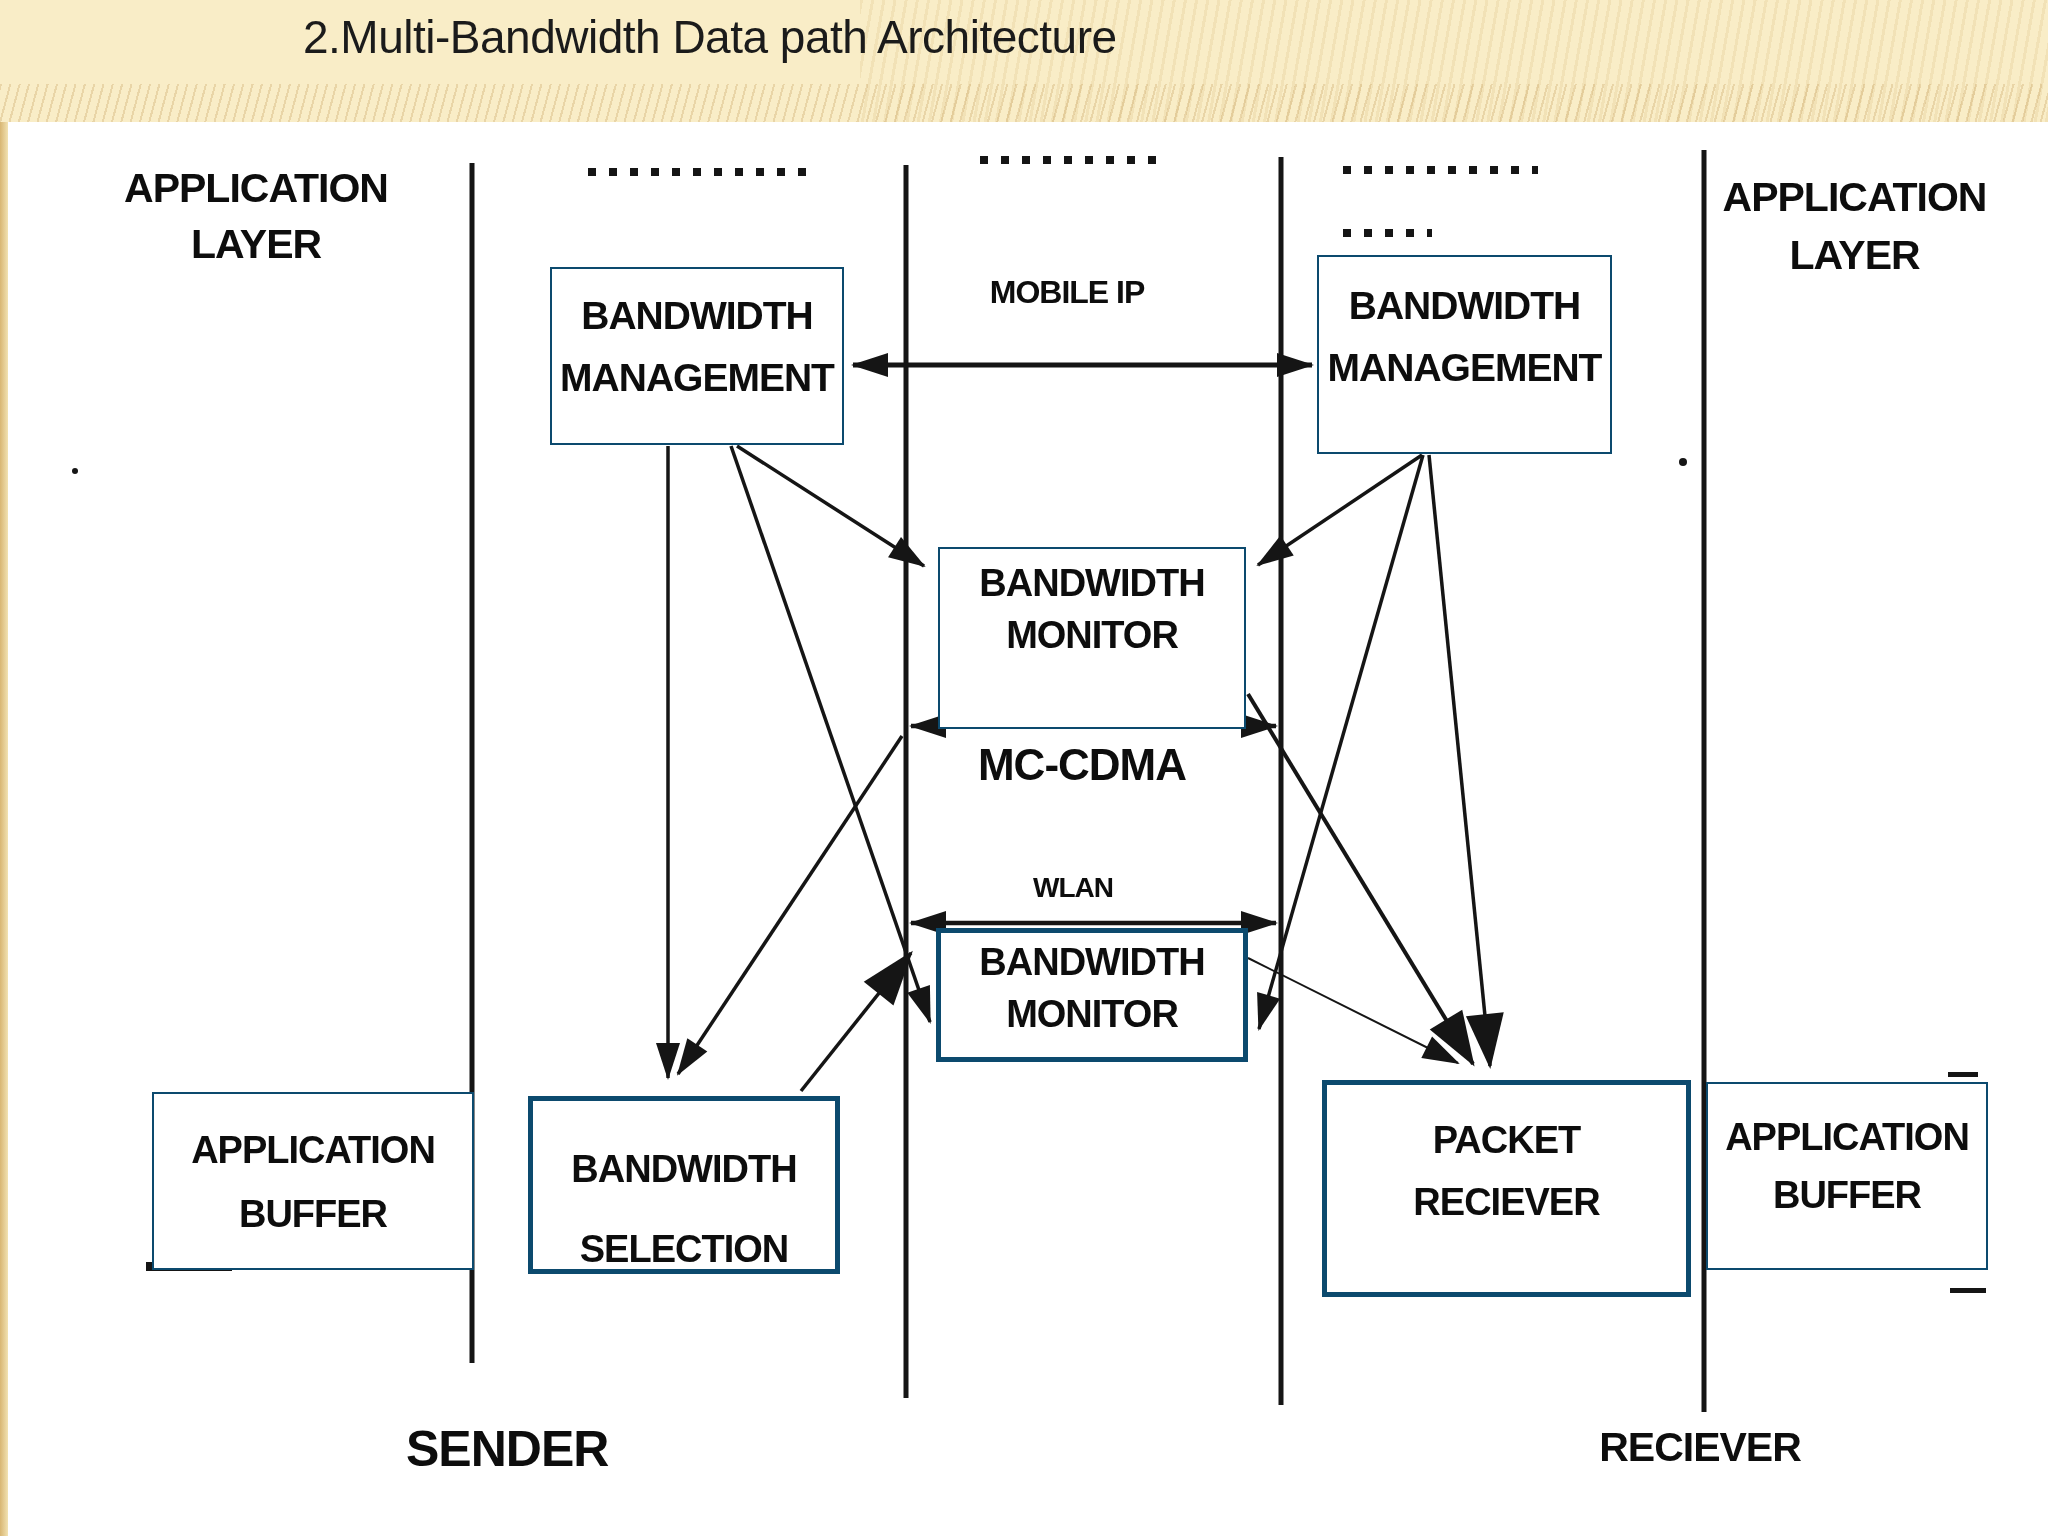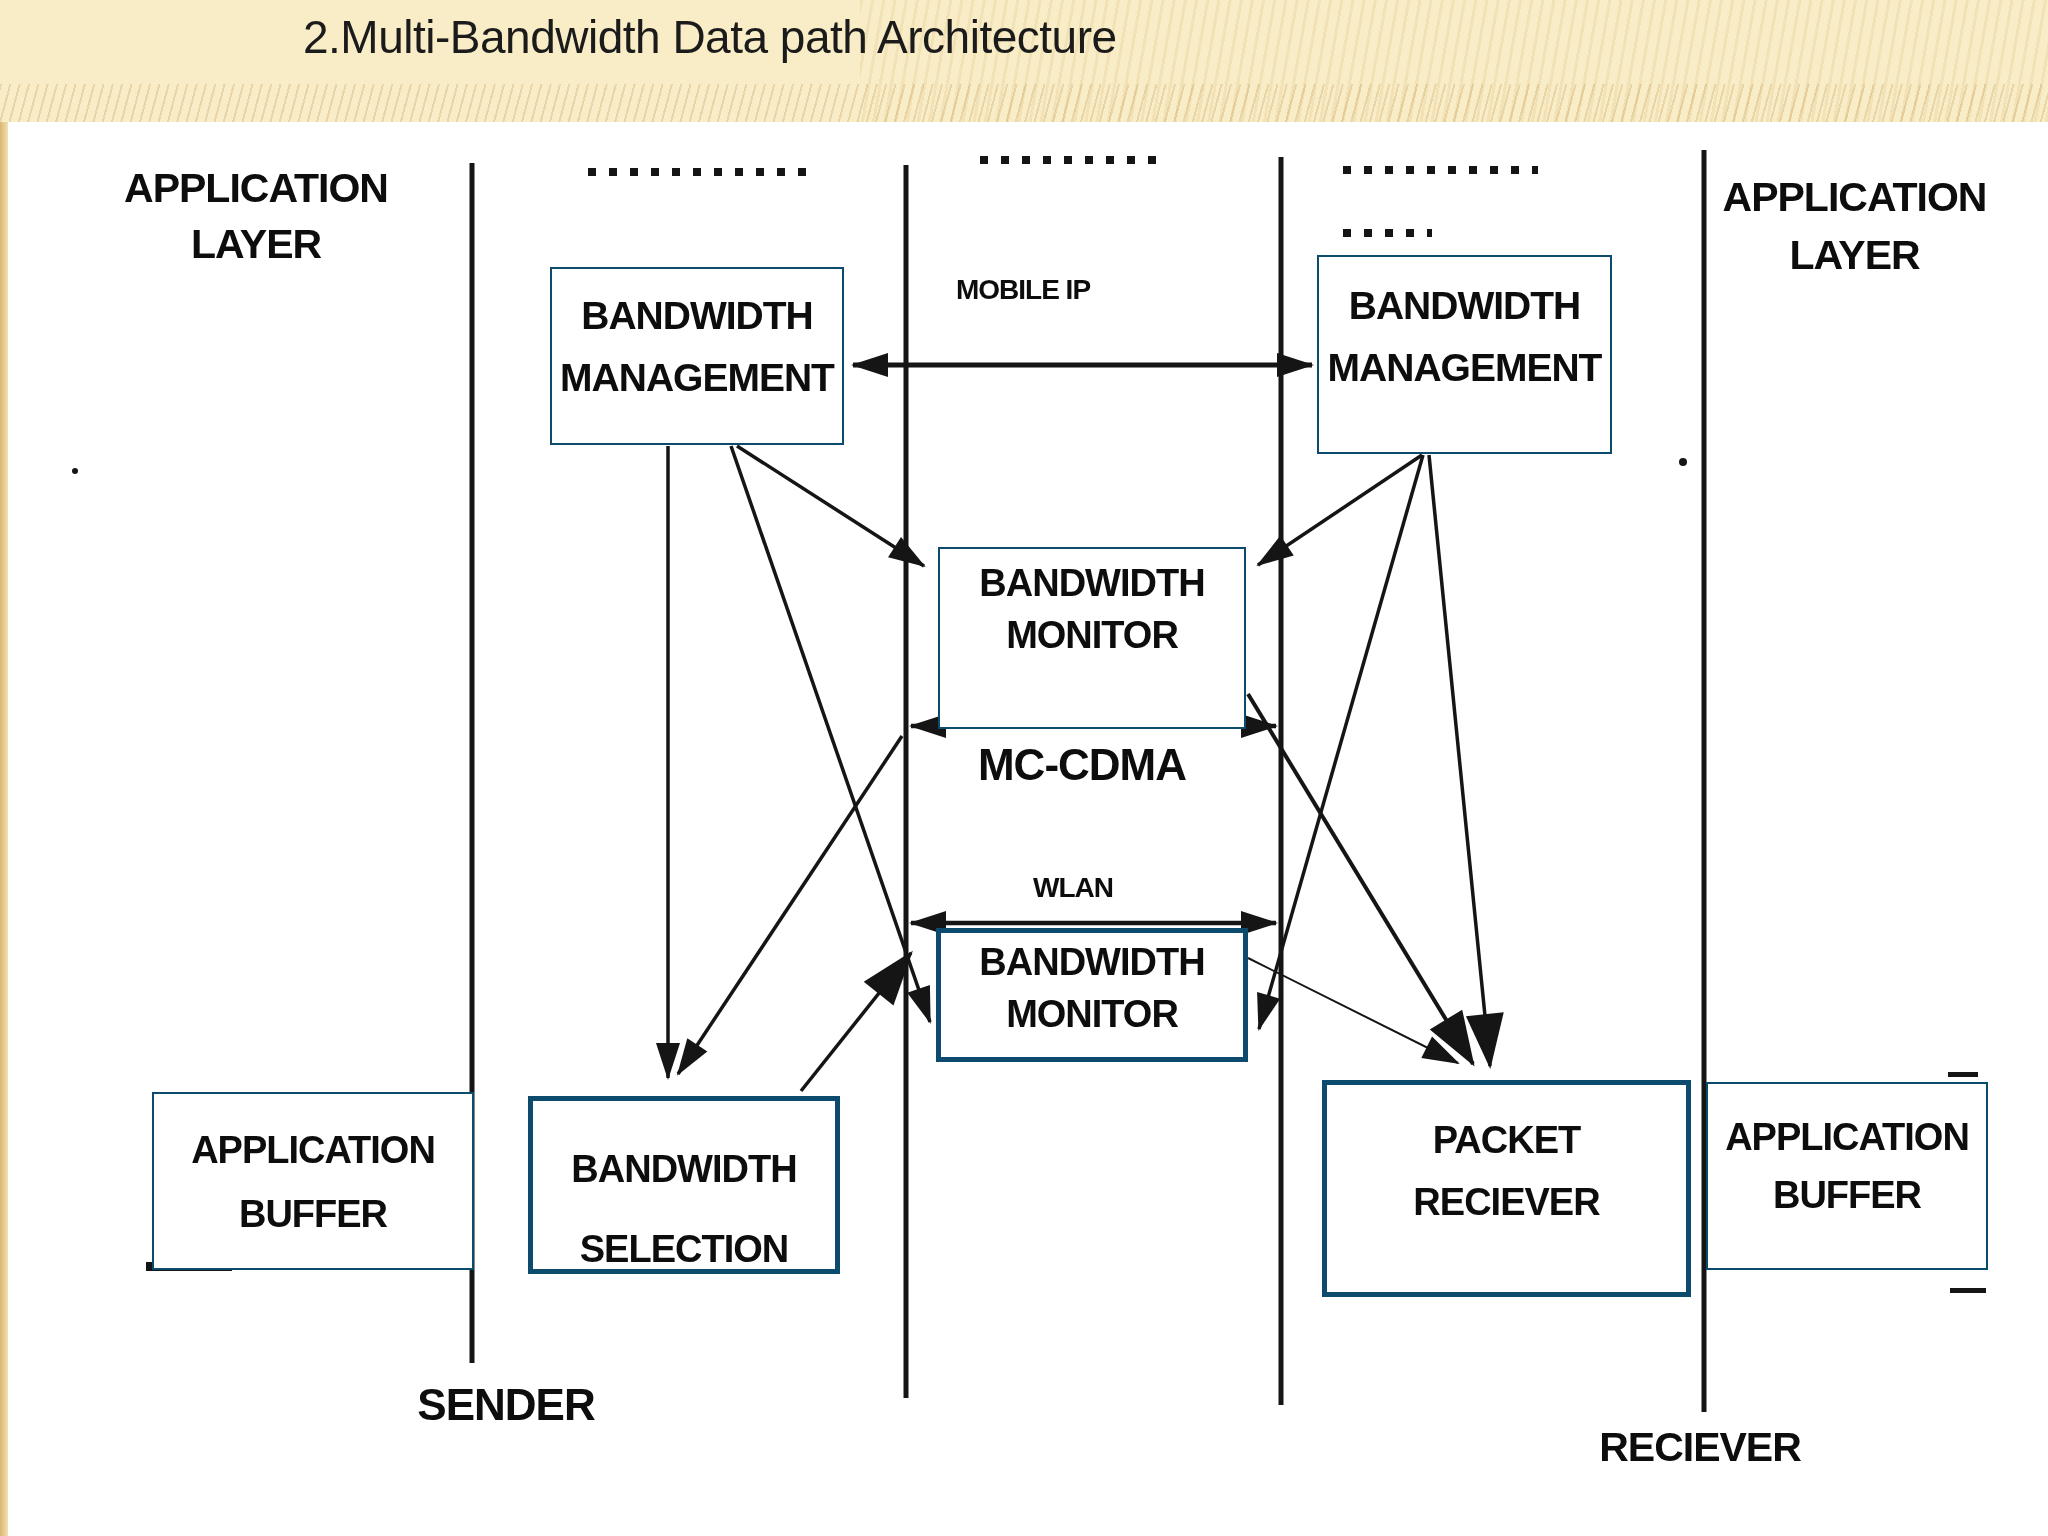--- a/index.html
+++ b/index.html
@@ -42,24 +42,24 @@
   .mon-wlan  {left:936px; top:928px; width:312px; height:134px; font-size:38px; padding-top:3px;  line-height:52px; border-width:5px;}
   .selection {left:528px; top:1096px;width:312px; height:178px; font-size:38px; padding-top:28px; line-height:80px; border-width:5px;}
   .buf-left  {left:152px; top:1092px;width:322px; height:178px; font-size:38px; padding-top:24px; line-height:64px;}
   .packet    {left:1322px;top:1080px;width:369px; height:217px; font-size:38px; padding-top:24px; line-height:62px; border-width:5px;}
   .buf-right {left:1706px;top:1082px;width:282px; height:188px; font-size:38px; padding-top:24px; line-height:58px;}
   
   .lbl{position:absolute;font-weight:bold;text-align:center;letter-spacing:-1px;color:#0d0d0d;z-index:2;}
   .lbl span{display:block;white-space:nowrap;}
   .app-layer-left {left:110px; top:160px; width:292px; font-size:41px; line-height:56px;}
   .app-layer-right{left:1712px;top:168px; width:285px; font-size:41px; line-height:58px;}
-  .mobile-ip {left:908px; top:274px; width:230px; font-size:28px;}
+  .mobile-ip {left:952px; top:274px; width:230px; font-size:32px;}
   .mc-cdma   {left:973px; top:740px; width:218px; font-size:44px;}
   .wlan      {left:983px; top:872px; width:180px; font-size:28px;}
-  .sender    {left:406px; top:1380px;width:200px; font-size:44px;}
+  .sender    {left:406px; top:1420px;width:200px; font-size:50px;}
   .reciever  {left:1596px;top:1424px;width:208px; font-size:41px;}
 </style>
 </head>
 <body>
 
 <div class="slide">
 
   <div class="band"></div>
   <div class="edge-strip"></div>
   <h1 class="title">2.Multi-Bandwidth Data path Architecture</h1>

